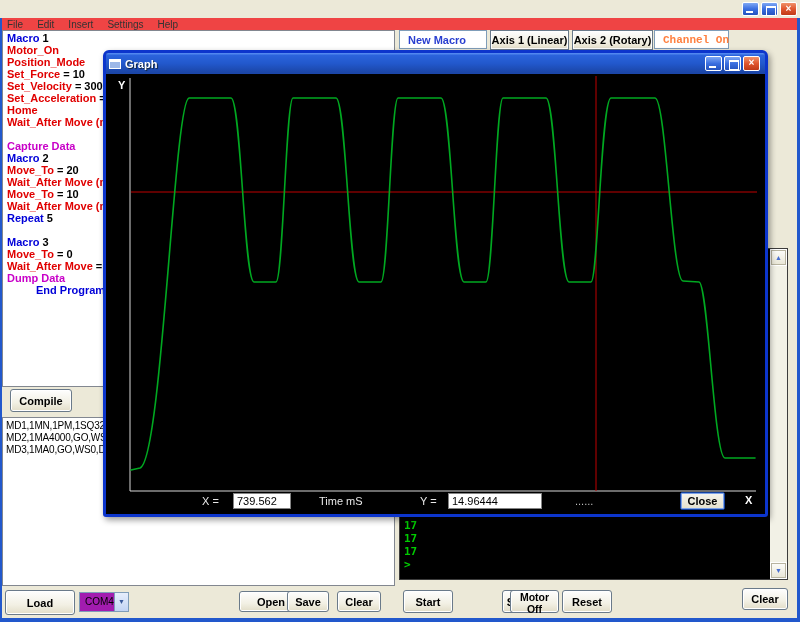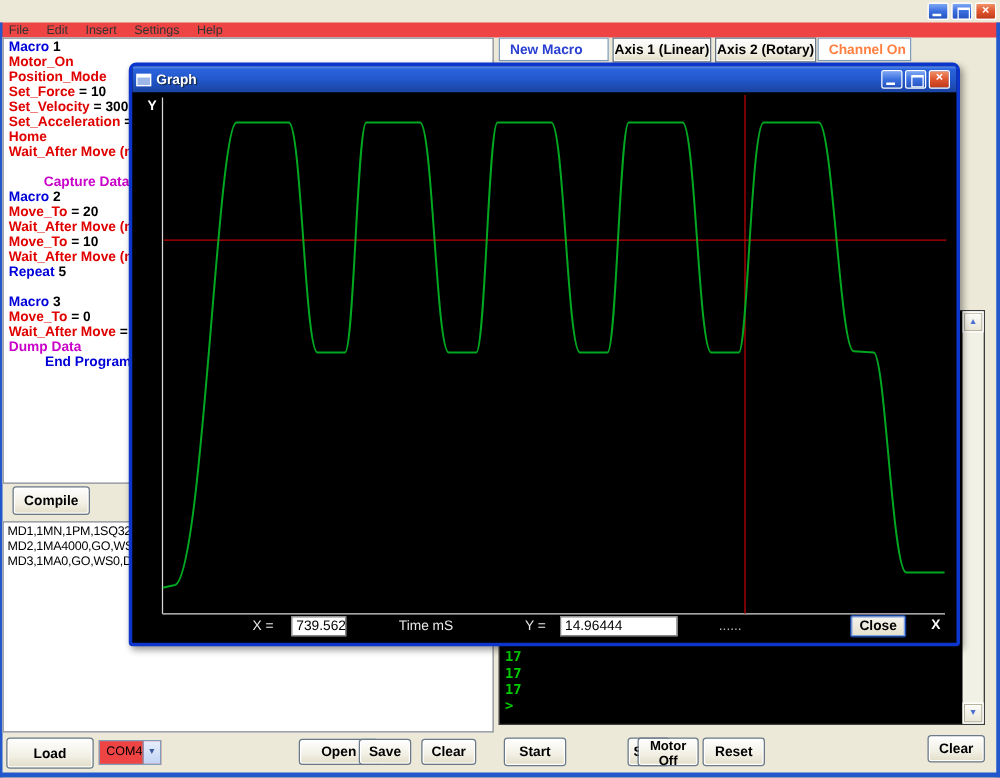--- a/index.html
+++ b/index.html
@@ -34,21 +34,21 @@
   #macro-box { left:2px; top:30px; width:393px; height:357px; padding:1px 4px; }
   .mline { height:12px; font-size:11px; font-weight:bold; white-space:nowrap; line-height:12px; }
   #code-box { left:2px; top:417px; width:393px; height:169px; padding:2px 3px; }
   .code-line { font-size:10px; line-height:12px; color:#000; white-space:nowrap; letter-spacing:-0.2px; }
 
   .xpbtn { position:absolute; border:1px solid #58премия6a80; border:1px solid #6a7a8a; border-radius:3px;
     background:linear-gradient(180deg,#fefefe 0%,#f2f0e4 60%,#e2ddc8 100%);
     font-size:11px; font-weight:bold; color:#000; text-align:center; box-shadow:0 0 0 1px #fff inset; }
 
   
-  .combo { position:absolute; background:#ef4444; border:1px solid #7F9DB9; display:flex; }
+  .combo { position:absolute; background:#a21caf; border:1px solid #7F9DB9; display:flex; }
   .combo .val { flex:1; font-size:10px; padding:3px 0 0 5px; color:#000; }
   .combo .drop { width:16px; background:linear-gradient(180deg,#e6eefc 0%,#c2d4f4 100%);
     border-left:1px solid #7F9DB9; color:#3a5a9c; font-size:7px; text-align:center; line-height:18px; }
 
   
   .tabfield { position:absolute; background:#fff; border:1px solid #7F9DB9; font-weight:bold;
     font-size:11px; padding:3px 0 0 8px; white-space:nowrap; }
 
   
   #terminal { position:absolute; left:399px; top:248px; width:389px; height:332px; background:#000;
@@ -105,21 +105,21 @@
   <div class="listbox" id="macro-box">
       <div class="mline"><span style="color: rgb(0, 0, 216);">Macro </span><span style="color: rgb(0, 0, 0);">1</span></div>
       <div class="mline"><span style="color: rgb(224, 0, 0);">Motor_On</span></div>
       <div class="mline"><span style="color: rgb(224, 0, 0);">Position_Mode</span></div>
       <div class="mline"><span style="color: rgb(224, 0, 0);">Set_Force</span><span style="color: rgb(0, 0, 0);"> = 10</span></div>
       <div class="mline"><span style="color: rgb(224, 0, 0);">Set_Velocity</span><span style="color: rgb(0, 0, 0);"> = 300</span></div>
       <div class="mline"><span style="color: rgb(224, 0, 0);">Set_Acceleration</span><span style="color: rgb(0, 0, 0);"> = 8000</span></div>
       <div class="mline"><span style="color: rgb(224, 0, 0);">Home</span></div>
       <div class="mline"><span style="color: rgb(224, 0, 0);">Wait_After Move (mS)</span></div>
       <div class="mline"></div>
-      <div class="mline"><span style="color: rgb(200, 0, 200); margin-left: 28px;">Capture Data</span></div>
+      <div class="mline"><span style="color: rgb(200, 0, 200);">Capture Data</span></div>
       <div class="mline"><span style="color: rgb(0, 0, 216);">Macro </span><span style="color: rgb(0, 0, 0);">2</span></div>
       <div class="mline"><span style="color: rgb(224, 0, 0);">Move_To</span><span style="color: rgb(0, 0, 0);"> = 20</span></div>
       <div class="mline"><span style="color: rgb(224, 0, 0);">Wait_After Move (mS)</span></div>
       <div class="mline"><span style="color: rgb(224, 0, 0);">Move_To</span><span style="color: rgb(0, 0, 0);"> = 10</span></div>
       <div class="mline"><span style="color: rgb(224, 0, 0);">Wait_After Move (mS)</span></div>
       <div class="mline"><span style="color: rgb(0, 0, 216);">Repeat </span><span style="color: rgb(0, 0, 0);">5</span></div>
       <div class="mline"></div>
       <div class="mline"><span style="color: rgb(0, 0, 216);">Macro </span><span style="color: rgb(0, 0, 0);">3</span></div>
       <div class="mline"><span style="color: rgb(224, 0, 0);">Move_To</span><span style="color: rgb(0, 0, 0);"> = 0</span></div>
       <div class="mline"><span style="color: rgb(224, 0, 0);">Wait_After Move</span><span style="color: rgb(0, 0, 0);"> = 0</span></div>
@@ -140,21 +140,21 @@
     <span class="val">COM4</span>
     <span class="drop">▼</span>
   </div>
   <button class="xpbtn" style="left:239px;top:591px;width:64px;height:21px;">Open</button>
   <button class="xpbtn" style="left:287px;top:591px;width:42px;height:21px;">Save</button>
   <button class="xpbtn" style="left:337px;top:591px;width:44px;height:21px;">Clear</button>
 
   <div class="tabfield" style="left:399px;top:30px;width:88px;height:19px;color:#2a3fd0;">New Macro</div>
   <button class="xpbtn" style="left:490px;top:30px;width:79px;height:20px;border-radius:0;font-size:11px;">Axis 1 (Linear)</button>
   <button class="xpbtn" style="left:572px;top:30px;width:81px;height:20px;border-radius:0;font-size:11px;">Axis 2 (Rotary)</button>
-  <div class="tabfield" style="left:654px;top:30px;width:75px;height:19px;color:#ff8040;">Channel On</div>
+  <div class="tabfield" style="left:654px;top:30px;width:75px;height:19px;color:#ff8040;font-family:Liberation Mono, monospace;">Channel On</div>
 
   <div id="terminal">
     <div class="termlines" id="termlines" style="color: rgb(0, 204, 0);">
         <div>17</div>
         <div>17</div>
         <div>17</div>
         <div>17</div>
         <div>&gt;</div>
       </div>
     <div class="scrollbar">
@@ -184,21 +184,21 @@
 
       <svg width="659" height="418" style="position:absolute;left:0;top:0;">
         <line stroke-width="1" x1="24" y1="4" x2="24" y2="417" stroke="#d8d8d8"></line>
         <line stroke-width="1" x1="24" y1="417" x2="650" y2="417" stroke="#d8d8d8"></line>
         <line stroke-width="1" x1="25" y1="118" x2="651" y2="118" stroke="#bf0000"></line>
         <line stroke-width="1" x1="490" y1="2" x2="490" y2="417" stroke="#bf0000"></line>
         <path fill="none" stroke-width="1.6" stroke-linejoin="round" stroke-linecap="round" d="M 25 396 L 34 394 C 56 387 68 27 83 24 L 125 24 C 135 24 138 208 148 208 L 170 208 C 177 208 180 24 187 24 L 230 24 C 240 24 243 208 253 208 L 275 208 C 282 208 285 24 292 24 L 335 24 C 345 24 348 208 358 208 L 380 208 C 387 208 390 24 397 24 L 440 24 C 450 24 453 208 463 208 L 485 208 C 492 208 495 24 505 24 L 549 24 C 560 24 566 207 577 207 L 593 208 C 602 209 608 384 619 384 L 649 384" stroke="#00a821"></path>
       </svg>
 
       <span class="readout-label" style="left:96px;top:421px;">X =</span>
-      <div class="readout-input" style="left:127px;top:419px;width:44px;">739.562</div>
+      <div class="readout-input" style="left:127px;top:419px;width:58px;">739.562</div>
       <span class="readout-label" style="left:194px;top:421px;margin-left:19px;">Time mS</span>
       <span class="readout-label" style="left:314px;top:421px;">Y =</span>
       <div class="readout-input" style="left:342px;top:419px;width:94px;">14.96444</div>
       <span class="readout-label c-note" style="left:469px;top:421px;">......</span>
       <button id="graph-close">Close</button>
       <span class="axis-label" style="left:639px;top:420px;">X</span>
     </div>
   </div>
 
 </div>

